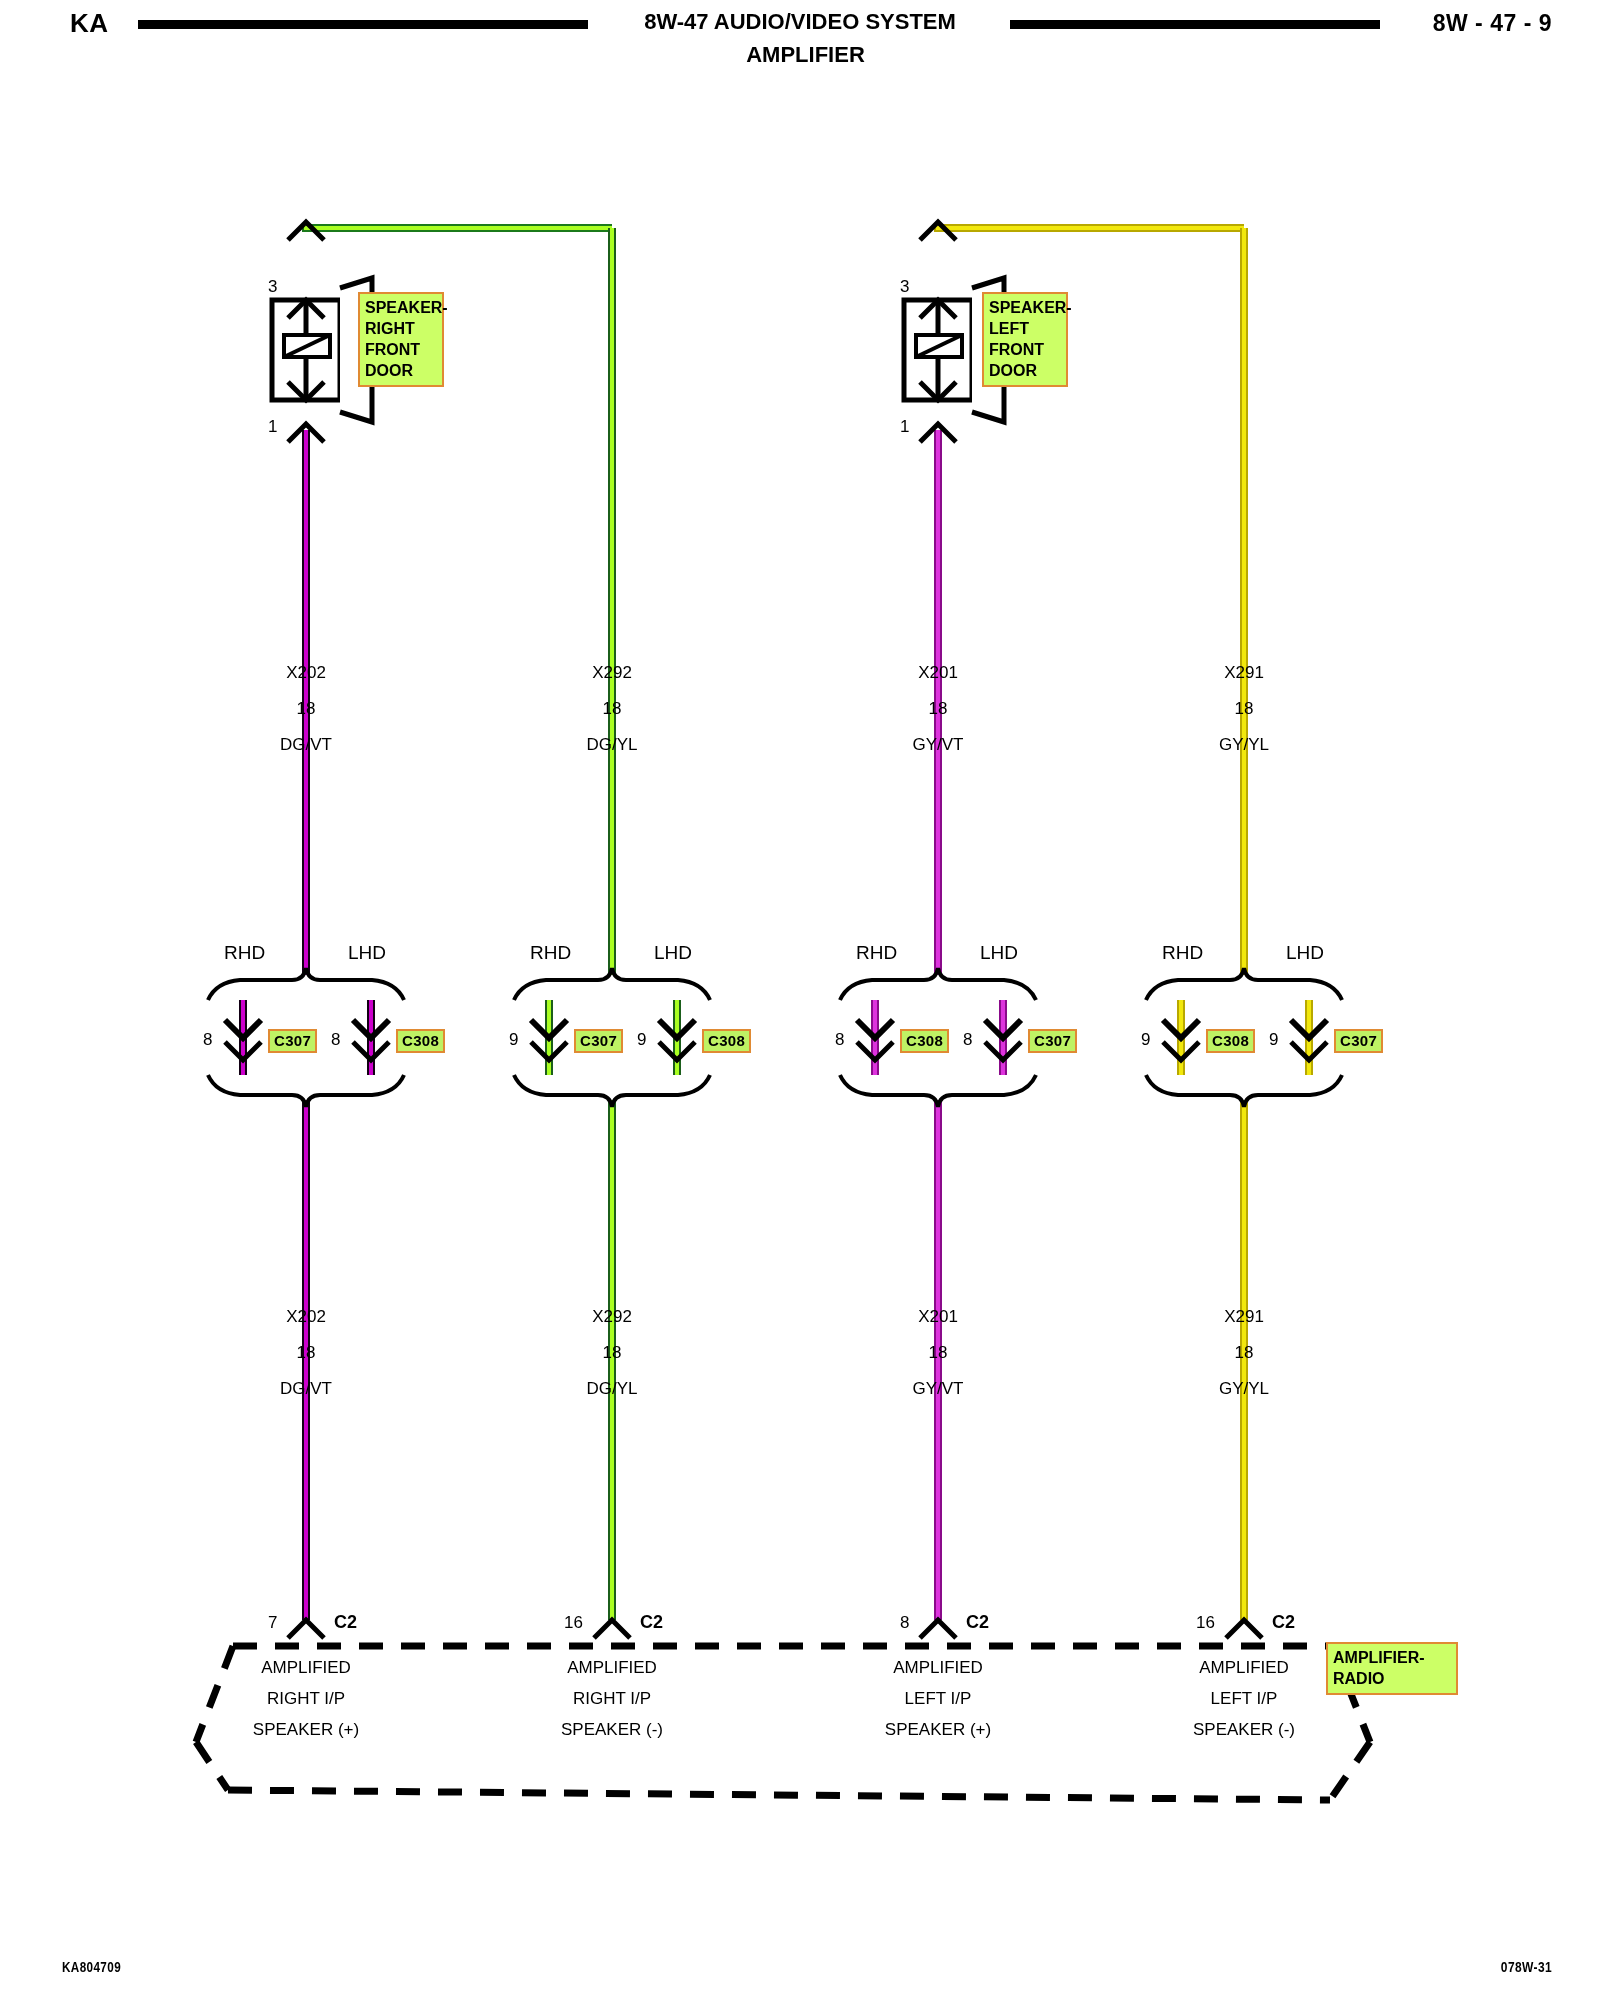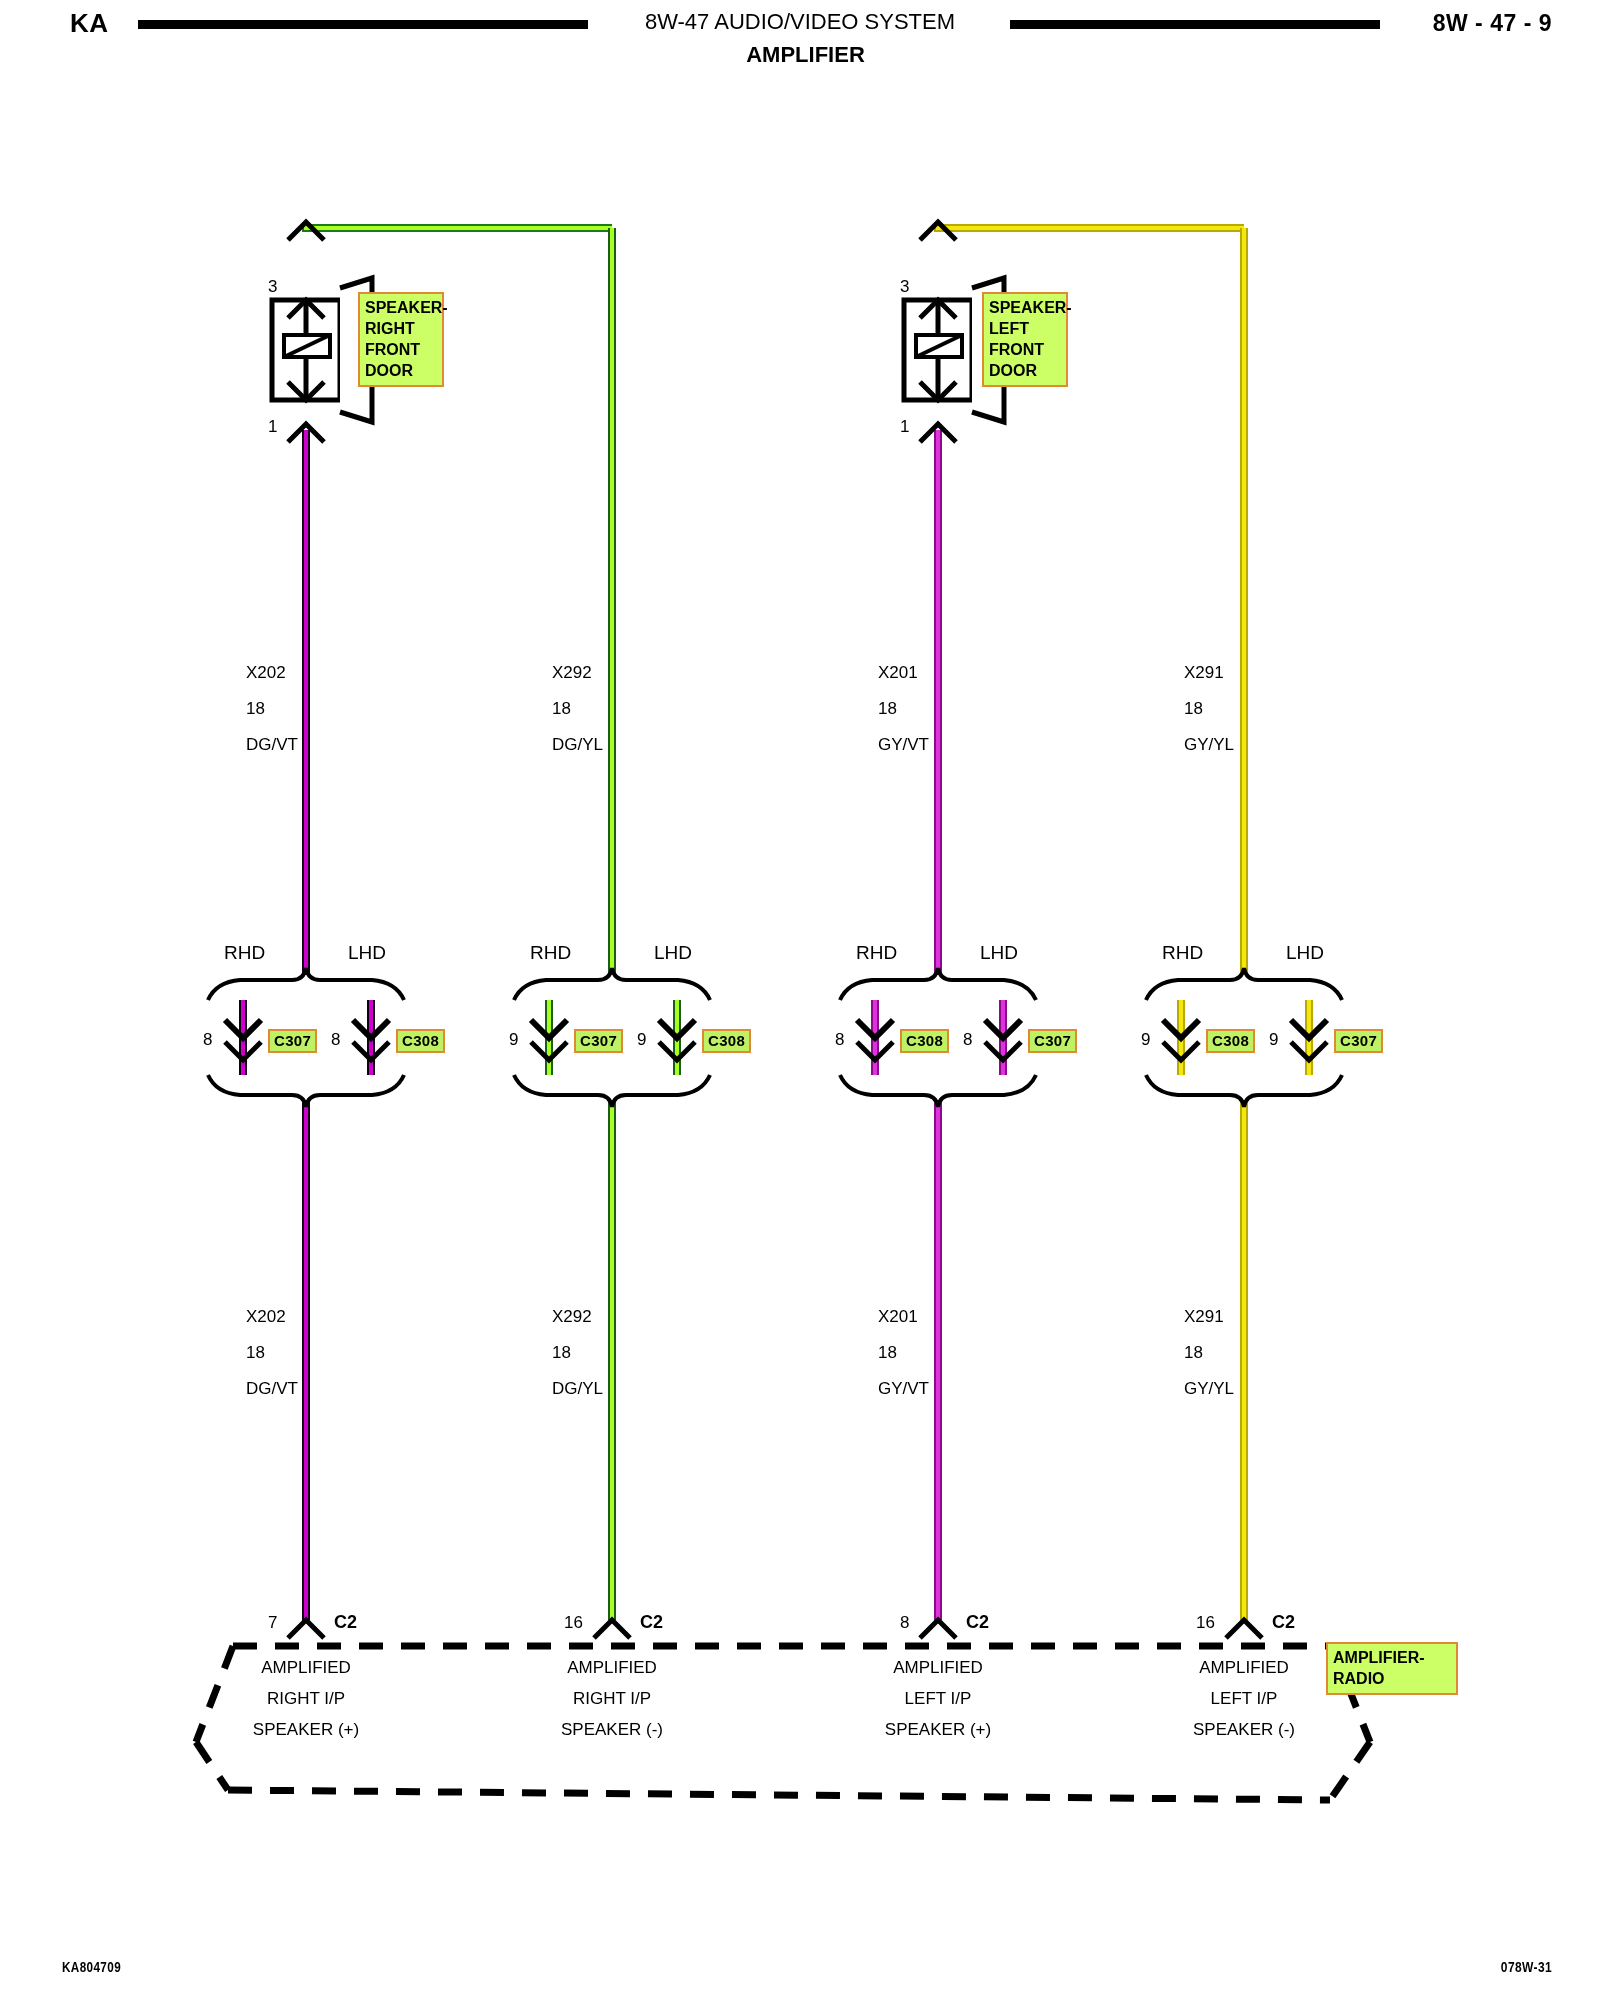--- a/index.html
+++ b/index.html
@@ -32,21 +32,21 @@
   .hdr-rule-l {
     position: absolute; left: 138px; top: 20px;
     width: 450px; height: 9px; background: #000;
   }
   .hdr-rule-r {
     position: absolute; left: 1010px; top: 20px;
     width: 370px; height: 9px; background: #000;
   }
   .hdr-title-1 {
     position: absolute; left: 0; top: 9px; width: 1600px;
-    text-align: center; font-size: 22px; font-weight: normal;
+    text-align: center; font-size: 22px; font-weight: bold;
     letter-spacing: 0px; color: #000;
   }
   .hdr-title-2 {
     position: absolute; left: 0; top: 42px; width: 1600px;
     text-align: center; font-size: 22px; font-weight: bold;
     color: #000;
     padding-left: 11px;
   }
 
   
@@ -80,21 +80,21 @@
     border: 2px solid #e08a33;
     font-weight: bold;
     color: #000;
     font-size: 15px;
     padding: 1px 4px 2px 4px;
     letter-spacing: 0.3px;
   }
 
   
   .t { position: absolute; color: #000; white-space: nowrap; }
-  .t-wirelbl { font-size: 17px; }
+  .t-wirelbl { font-size: 17px; text-align: center; }
   .t-pin { font-size: 17px; }
   .t-hand { font-size: 19px; }
   .t-c2 { font-size: 18px; font-weight: bold; }
   .t-amp { font-size: 17px; text-align: center; }
   .t-spkpin { font-size: 17px; }
   svg.overlay {
     position: absolute; left: 0; top: 0;
     width: 1600px; height: 2000px;
     pointer-events: none;
   }

